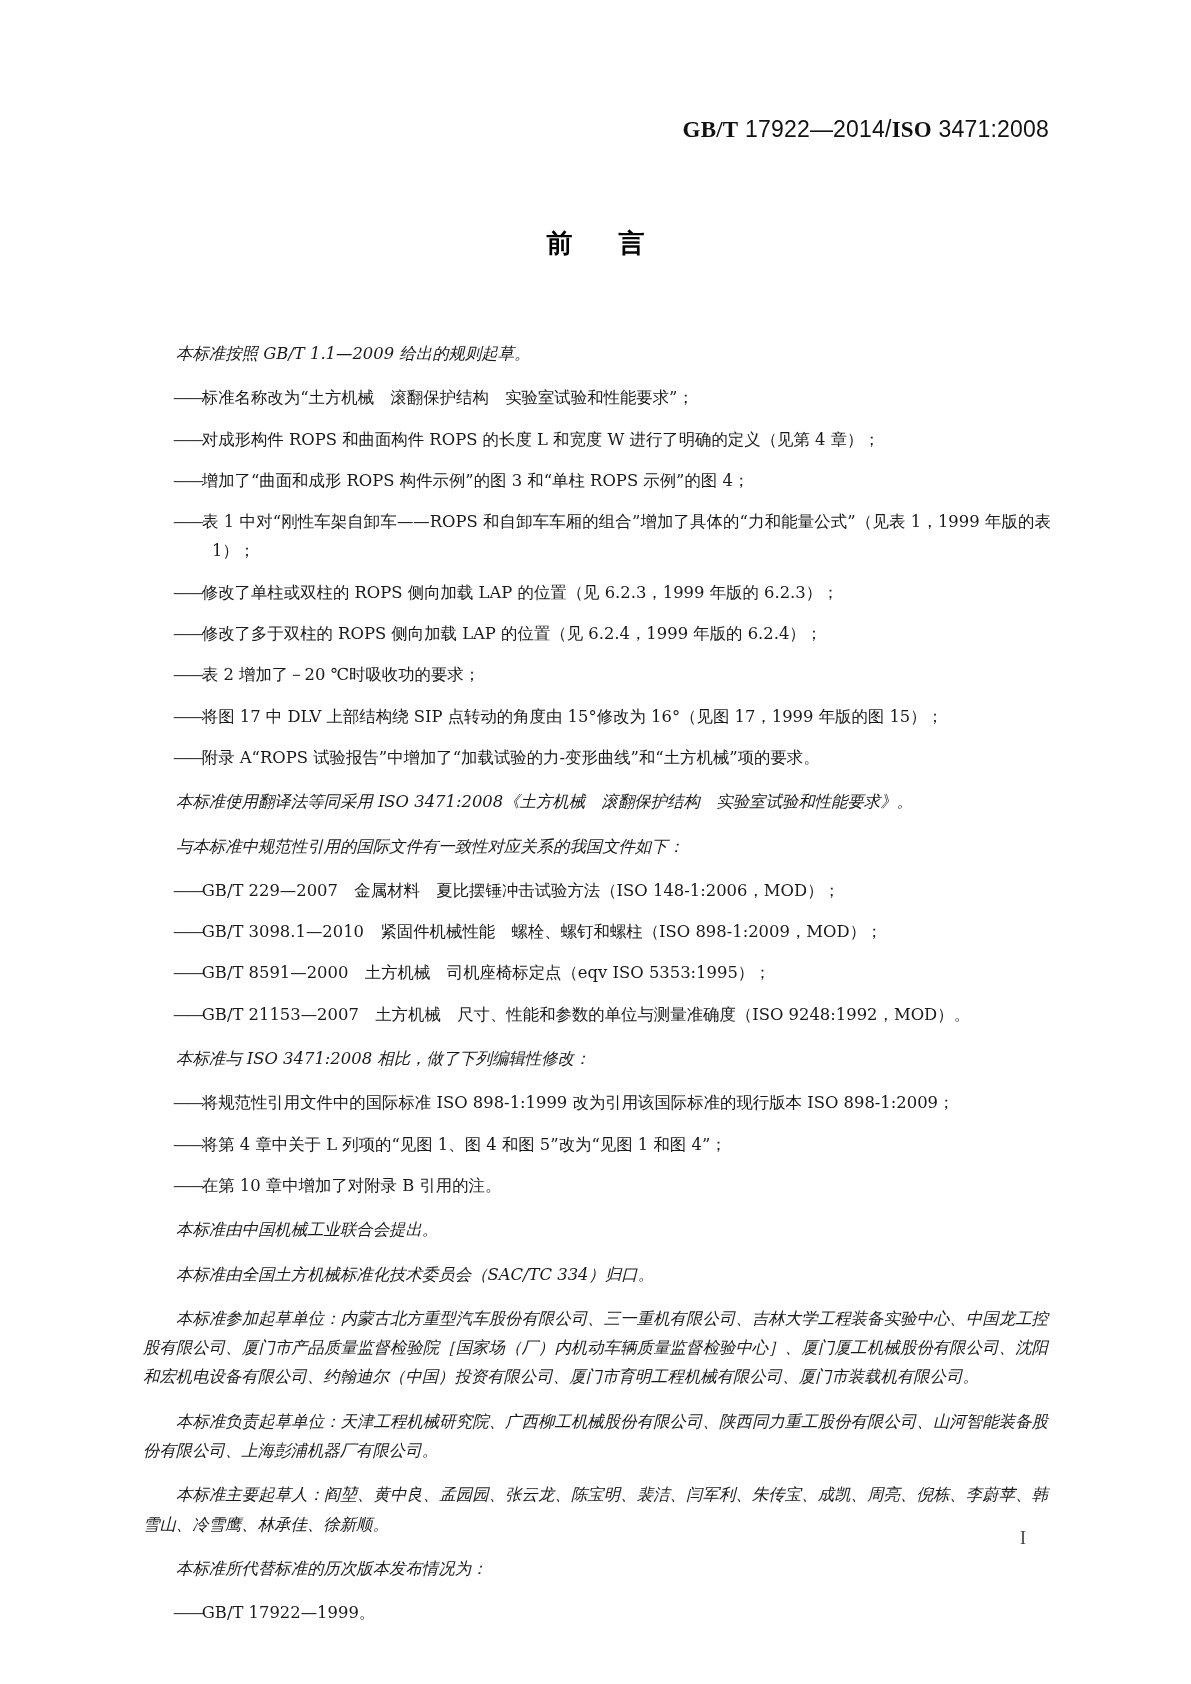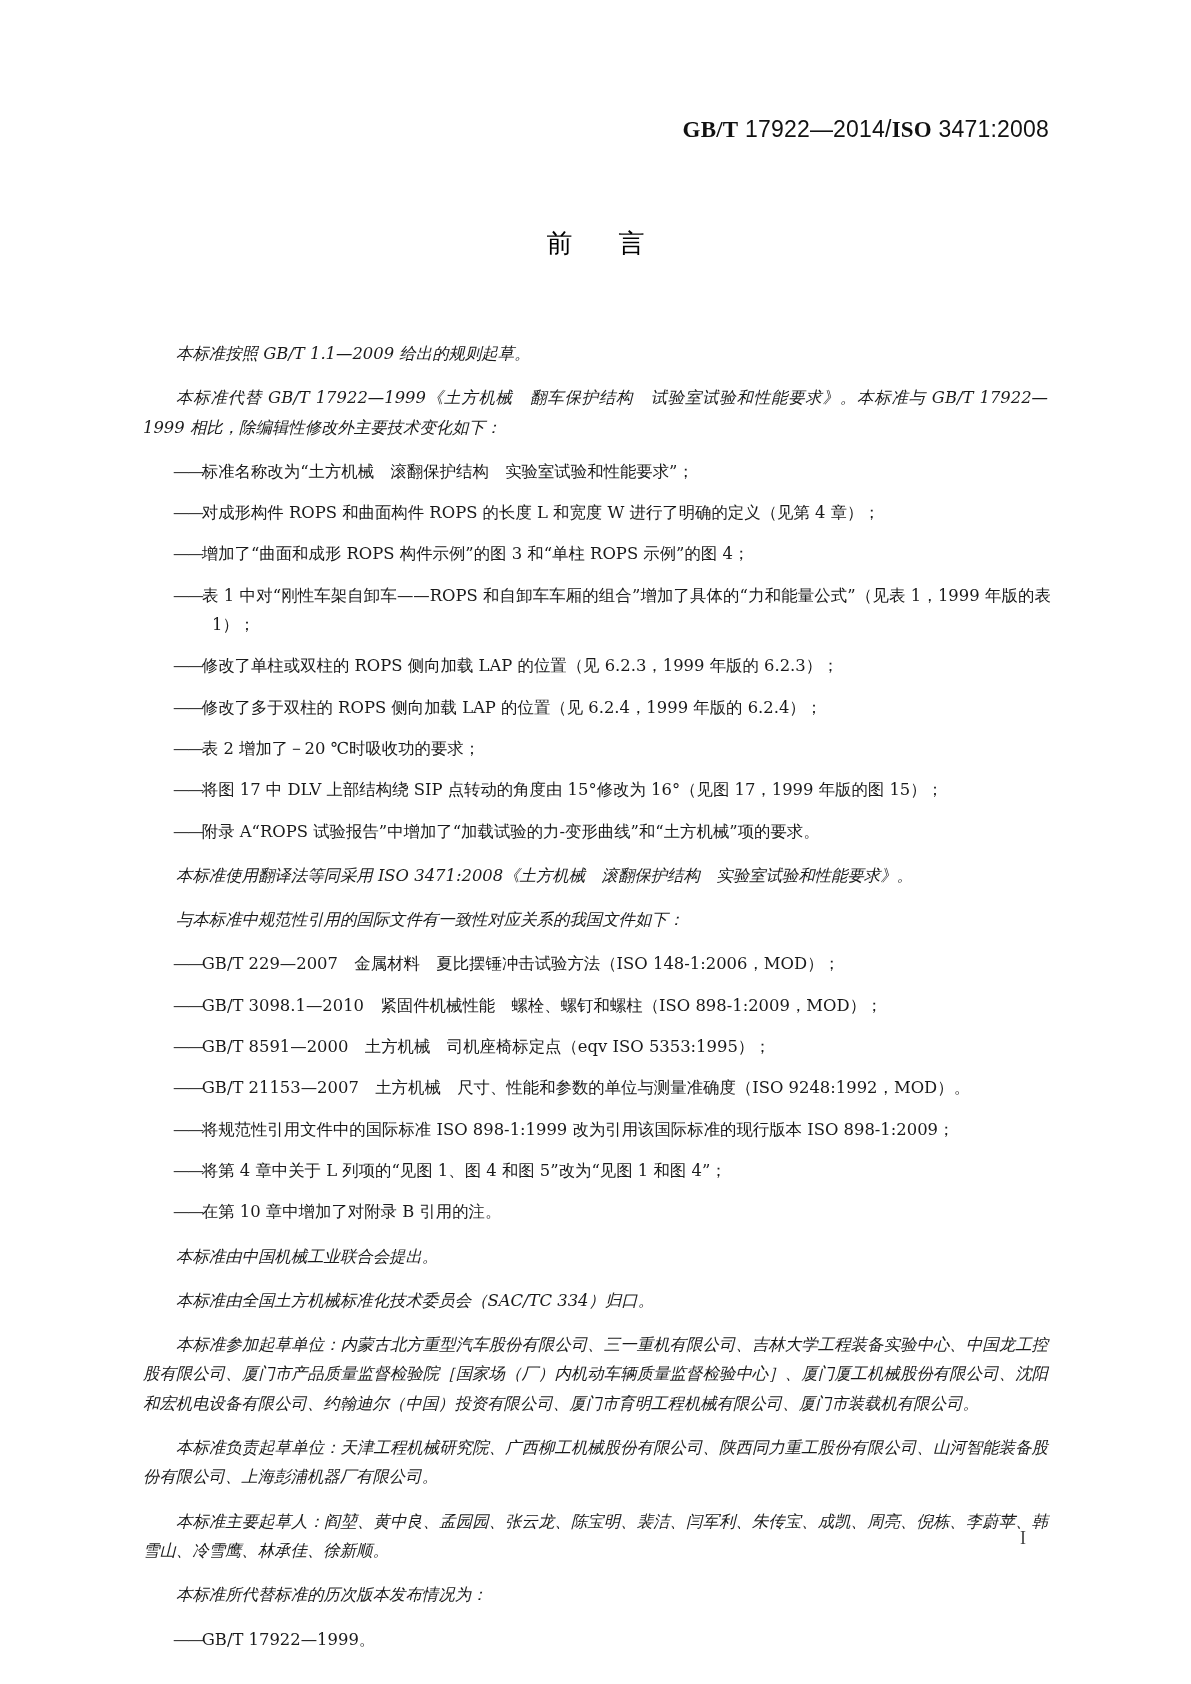--- a/index.html
+++ b/index.html
@@ -9,21 +9,21 @@
       color: #1a1a1a;
     }
     .header-code {
       position: absolute; top: 116px; right: 142px;
       font-family: "Liberation Sans", "DejaVu Sans", sans-serif;
       font-size: 23px; letter-spacing: 0.2px; color: #111;
     }
     .header-code b { font-family: "Liberation Serif", serif; font-weight: bold; }
     .title {
       position: absolute; top: 226px; left: 0; width: 1191px; text-align: center;
-      font-family: "DejaVu Sans", sans-serif; font-weight: normal;
+      font-family: "DejaVu Sans", sans-serif; font-weight: bold;
       font-size: 26px; color: #000; letter-spacing: 46px; text-indent: 46px;
     }
     .body {
       position: absolute; top: 324px; left: 128px; width: 935px;
       font-size: 16.4px; line-height: 29.3px;
     }
     .p { margin: 15px; text-indent: 33px; text-align: justify; text-align-last: left; font-style: italic; }
     .item { margin: 12px; padding-left: 72px; text-indent: -39px; text-align: justify; text-align-last: left; }
     .dash { letter-spacing: -2px; color: #333; }
     .page-num {
@@ -33,36 +33,36 @@
   </style>
 </head>
 <body>
 
 <div class="header-code"><b>GB/T</b><span> 17922—2014/</span><b>ISO</b><span> 3471:2008</span></div>
 
 <div class="title">前言</div>
 
 <div class="body" id="body">
     <p class="p"><span>本标准按照 GB/T 1.1—2009 给出的规则起草。</span></p>
-    <p class="p"><span>本标准代替 GB/T 17922—1999《土方机械　翻车保护结构　试验室试验和性能要求》。本标准与 GB/T 17922—1999 相比，除编辑性修改外主要技术变化如下：</span></p>
     <p class="item"><span class="dash">——</span><span>标准名称改为“土方机械　滚翻保护结构　实验室试验和性能要求”；</span></p>
     <p class="item"><span class="dash">——</span><span>对成形构件 ROPS 和曲面构件 ROPS 的长度 L 和宽度 W 进行了明确的定义（见第 4 章）；</span></p>
     <p class="item"><span class="dash">——</span><span>增加了“曲面和成形 ROPS 构件示例”的图 3 和“单柱 ROPS 示例”的图 4；</span></p>
     <p class="item"><span class="dash">——</span><span>表 1 中对“刚性车架自卸车——ROPS 和自卸车车厢的组合”增加了具体的“力和能量公式”（见表 1，1999 年版的表 1）；</span></p>
     <p class="item"><span class="dash">——</span><span>修改了单柱或双柱的 ROPS 侧向加载 LAP 的位置（见 6.2.3，1999 年版的 6.2.3）；</span></p>
     <p class="item"><span class="dash">——</span><span>修改了多于双柱的 ROPS 侧向加载 LAP 的位置（见 6.2.4，1999 年版的 6.2.4）；</span></p>
     <p class="item"><span class="dash">——</span><span>表 2 增加了－20 ℃时吸收功的要求；</span></p>
     <p class="item"><span class="dash">——</span><span>将图 17 中 DLV 上部结构绕 SIP 点转动的角度由 15°修改为 16°（见图 17，1999 年版的图 15）；</span></p>
     <p class="item"><span class="dash">——</span><span>附录 A“ROPS 试验报告”中增加了“加载试验的力-变形曲线”和“土方机械”项的要求。</span></p>
     <p class="p"><span>本标准使用翻译法等同采用 ISO 3471:2008《土方机械　滚翻保护结构　实验室试验和性能要求》。</span></p>
     <p class="p"><span>与本标准中规范性引用的国际文件有一致性对应关系的我国文件如下：</span></p>
     <p class="item"><span class="dash">——</span><span>GB/T 229—2007　金属材料　夏比摆锤冲击试验方法（ISO 148-1:2006，MOD）；</span></p>
     <p class="item"><span class="dash">——</span><span>GB/T 3098.1—2010　紧固件机械性能　螺栓、螺钉和螺柱（ISO 898-1:2009，MOD）；</span></p>
     <p class="item"><span class="dash">——</span><span>GB/T 8591—2000　土方机械　司机座椅标定点（eqv ISO 5353:1995）；</span></p>
     <p class="item"><span class="dash">——</span><span>GB/T 21153—2007　土方机械　尺寸、性能和参数的单位与测量准确度（ISO 9248:1992，MOD）。</span></p>
+    <p class="p"><span>本标准与 ISO 3471:2008 相比，做了下列编辑性修改：</span></p>
     <p class="item"><span class="dash">——</span><span>将规范性引用文件中的国际标准 ISO 898-1:1999 改为引用该国际标准的现行版本 ISO 898-1:2009；</span></p>
     <p class="item"><span class="dash">——</span><span>将第 4 章中关于 L 列项的“见图 1、图 4 和图 5”改为“见图 1 和图 4”；</span></p>
     <p class="item"><span class="dash">——</span><span>在第 10 章中增加了对附录 B 引用的注。</span></p>
     <p class="p"><span>本标准由中国机械工业联合会提出。</span></p>
     <p class="p"><span>本标准由全国土方机械标准化技术委员会（SAC/TC 334）归口。</span></p>
     <p class="p"><span>本标准参加起草单位：内蒙古北方重型汽车股份有限公司、三一重机有限公司、吉林大学工程装备实验中心、中国龙工控股有限公司、厦门市产品质量监督检验院［国家场（厂）内机动车辆质量监督检验中心］、厦门厦工机械股份有限公司、沈阳和宏机电设备有限公司、约翰迪尔（中国）投资有限公司、厦门市育明工程机械有限公司、厦门市装载机有限公司。</span></p>
     <p class="p"><span>本标准负责起草单位：天津工程机械研究院、广西柳工机械股份有限公司、陕西同力重工股份有限公司、山河智能装备股份有限公司、上海彭浦机器厂有限公司。</span></p>
     <p class="p"><span>本标准主要起草人：阎堃、黄中良、孟园园、张云龙、陈宝明、裴洁、闫军利、朱传宝、成凯、周亮、倪栋、李蔚苹、韩雪山、冷雪鹰、林承佳、徐新顺。</span></p>
     <p class="p"><span>本标准所代替标准的历次版本发布情况为：</span></p>
     <p class="item"><span class="dash">——</span><span>GB/T 17922—1999。</span></p>

